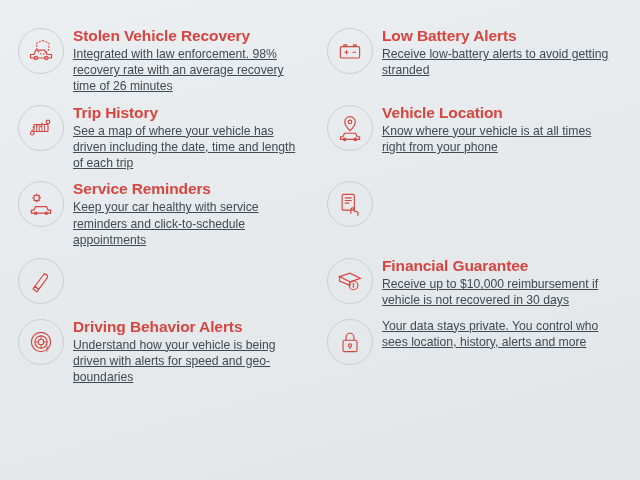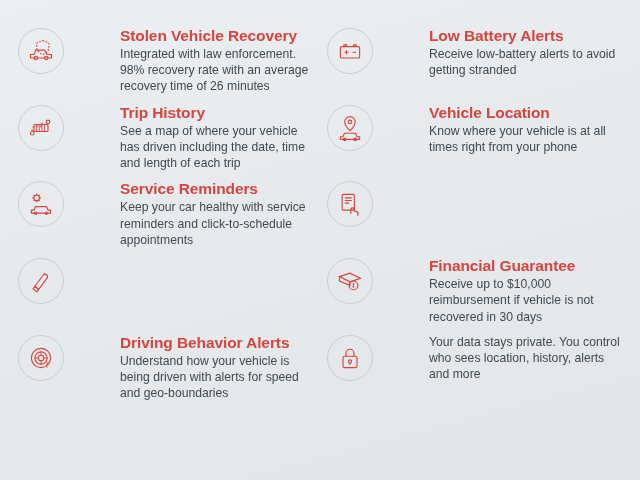--- a/index.html
+++ b/index.html
@@ -42,36 +42,36 @@
     align-items: center;
     justify-content: center;
     margin-top: 2px;
     background: transparent;
   }
   .icon-wrap svg {
     display: block;
   }
   .txt {
     padding-top: 1px;
-    margin-left: 47px;
   }
   .ftitle {
     color: #d6453f;
     font-size: 15.5px;
     font-weight: bold;
     line-height: 1.1;
     margin: 0 0 2px 0;
     letter-spacing: -0.1px;
   }
   .fdesc {
     color: #3f4a52;
     font-size: 12.2px;
     line-height: 1.33;
     margin: 0;
     max-width: 235px;
+    text-decoration: underline;
   }
   .left-col .fdesc { max-width: 215px; }
 </style>
 </head>
 <body>
 
 <div id="page">
   <div class="grid">
 
     <div class="feature left-col">

